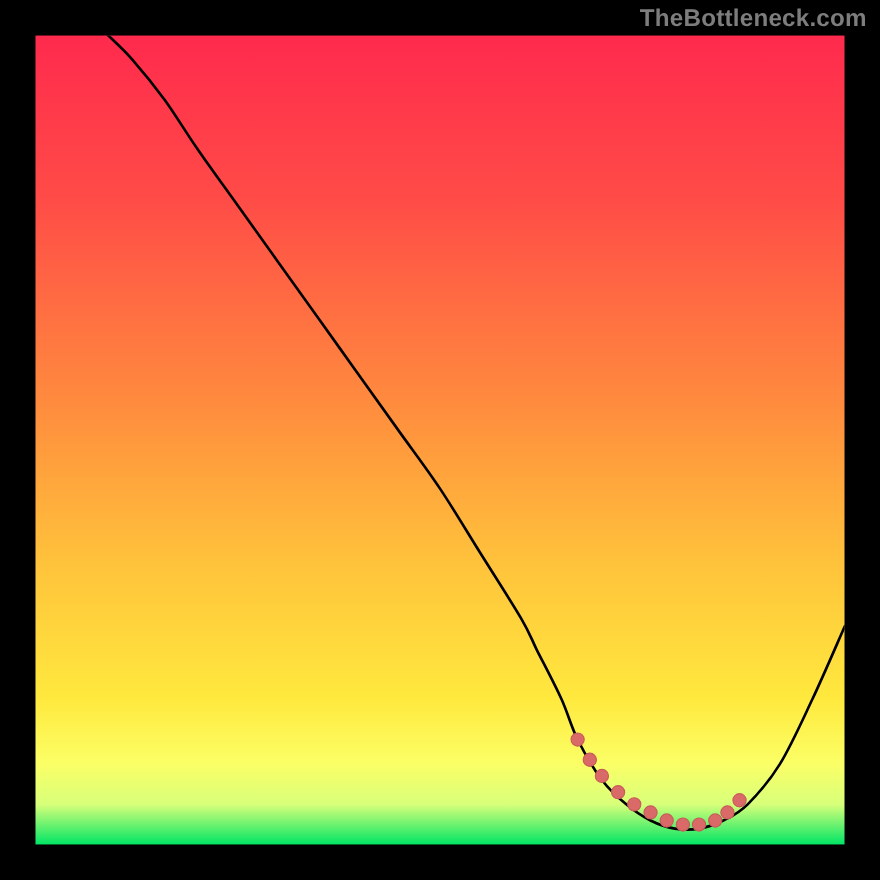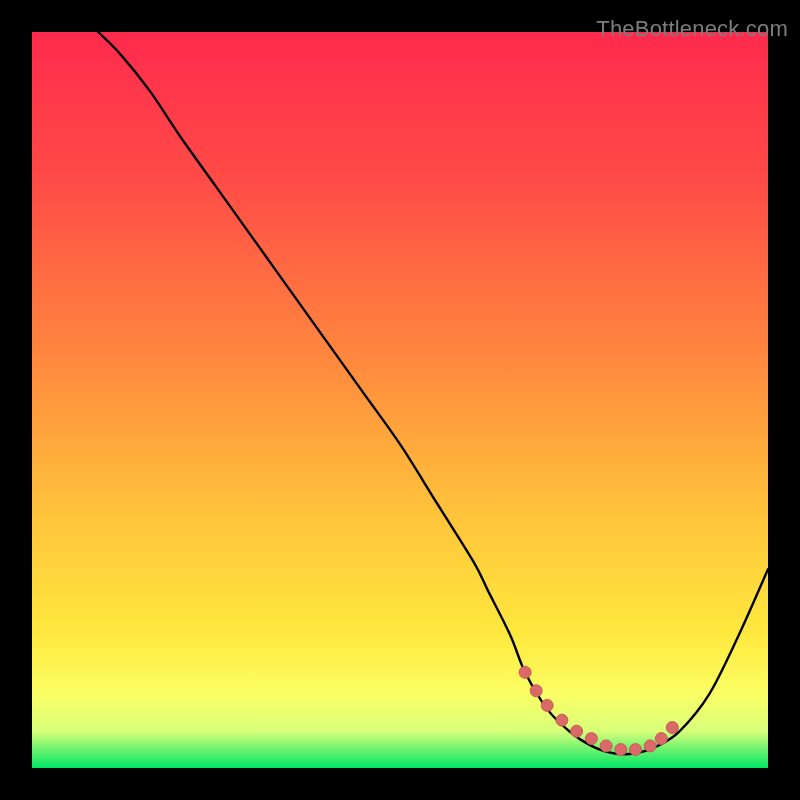--- a/index.html
+++ b/index.html
@@ -28,25 +28,25 @@
   }
   .gradient {
     position: absolute;
     left: 0;
     top: 0;
     width: 100%;
     height: 100%;
   }
   .attribution {
     position: absolute;
-    top: 16px;
+    top: 4px;
     right: 12px;
     font-family: Arial, Helvetica, sans-serif;
     font-size: 22px;
-    font-weight: normal;
+    font-weight: bold;
     color: #7d7d7d;
     letter-spacing: 0.2px;
   }
   svg.curve {
     position: absolute;
     left: 0;
     top: 0;
     width: 100%;
     height: 100%;
   }

